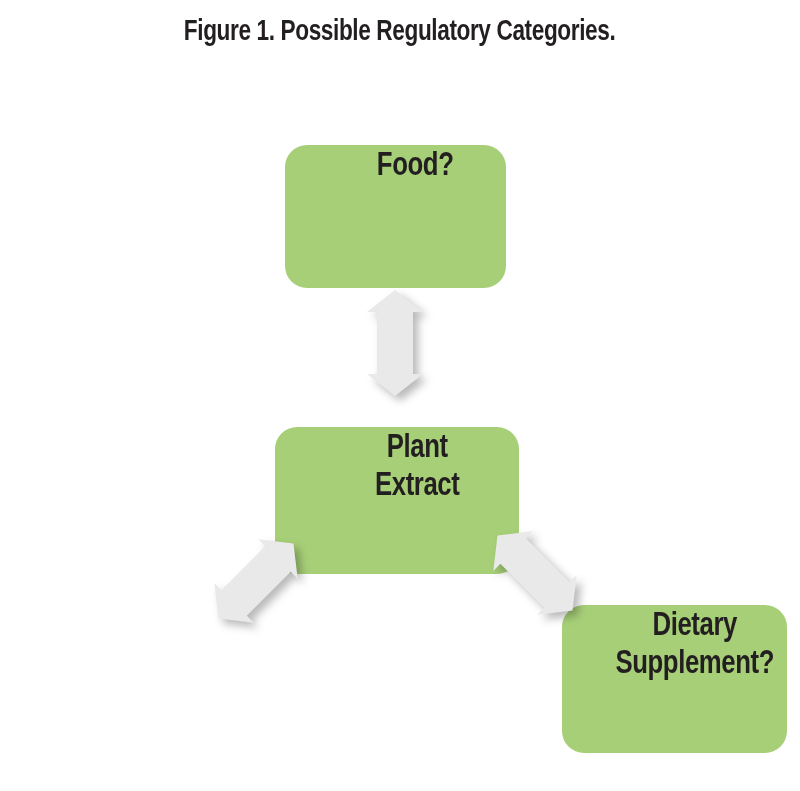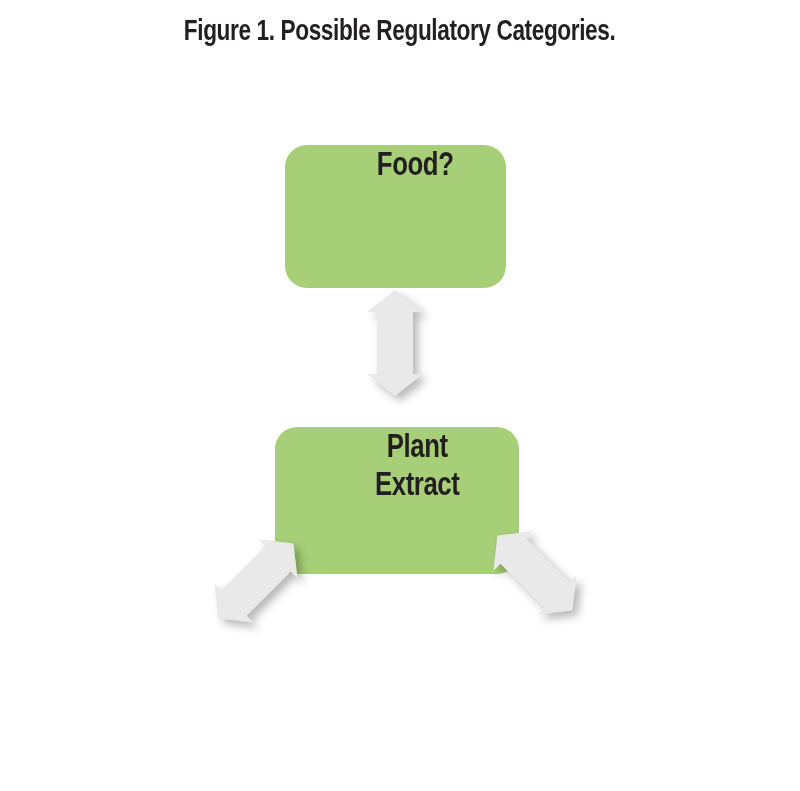--- a/index.html
+++ b/index.html
@@ -94,20 +94,26 @@
   </div>
 
   <div class="node node-plant">
     <span class="squeeze">
       <span>Plant</span><br>
       <span>Extract</span>
     </span>
   </div>
 
 
+  <div class="node node-dietary">
+    <span class="squeeze">
+      <span>Dietary</span><br>
+      <span>Supplement?</span>
+    </span>
+  </div>
 
   <div class="arrow arrow-vertical">
     <svg viewBox="0 0 56 106" aria-hidden="true">
       <polygon points="28,0 56,22 46,22 46,84 56,84 28,106 0,84 10,84 10,22 0,22"></polygon>
     </svg>
   </div>
 
   <div class="arrow arrow-left">
     <svg viewBox="0 0 56 106" aria-hidden="true">
       <polygon points="28,0 56,22 46,22 46,84 56,84 28,106 0,84 10,84 10,22 0,22"></polygon>

